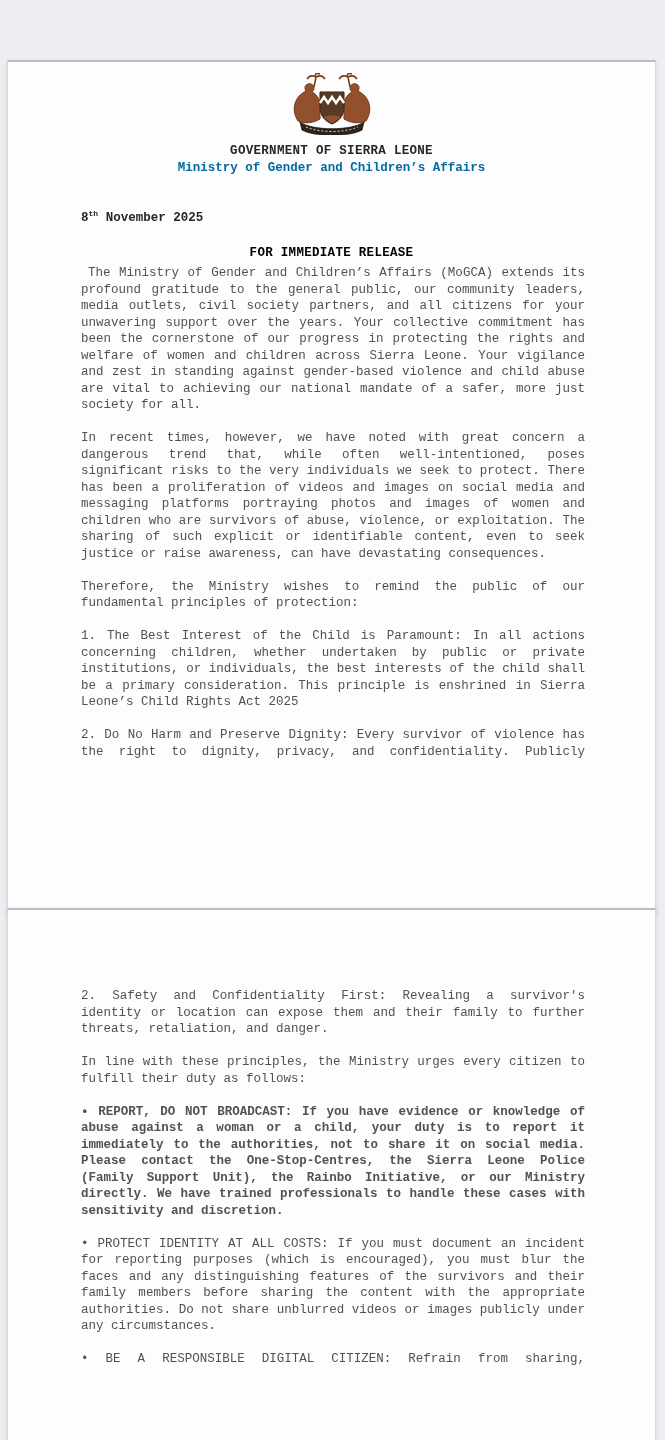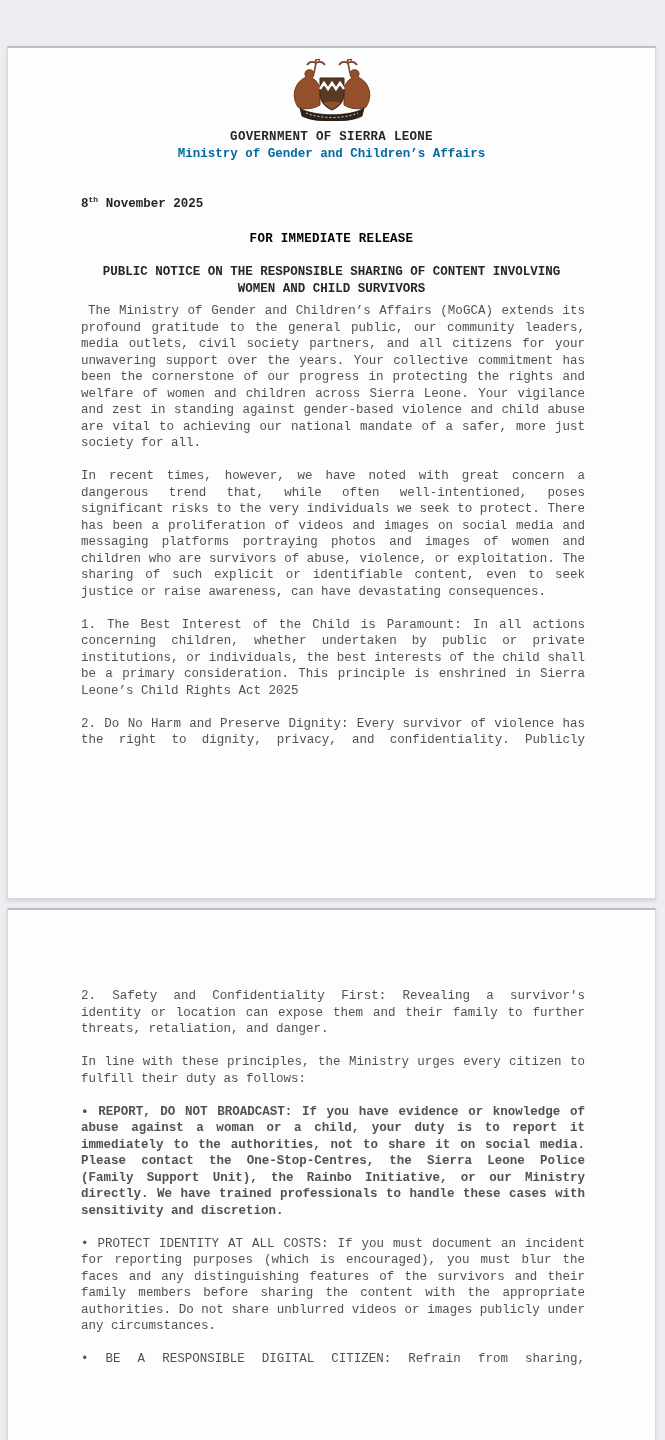--- a/index.html
+++ b/index.html
@@ -17,21 +17,21 @@
   .page {
     position: absolute;
     left: 7px;
     width: 649px;
     background: #fdfdfe;
     border: 1px solid #d6d6dd;
     border-top: 2px solid #bcbcc4;
     box-sizing: border-box;
     box-shadow: 0 2px 4px rgba(70,70,90,0.16);
   }
-  .page1 { top: 46px; height: 853px; }
+  .page1 { top: 60px; height: 853px; }
   .page2 { top: 908px; height: 560px; }
 
   .emblem {
     width: 96px;
     height: 62px;
     margin: 11px auto 0 auto;
   }
   .center { text-align: center; }
   .bold { font-weight: bold; }
 
@@ -124,28 +124,25 @@
     </svg>
   </div>
 
   <div class="center bold gov-line">GOVERNMENT OF SIERRA LEONE</div>
   <div class="center bold ministry-line">Ministry of Gender and Children’s Affairs</div>
 
   <div class="bold date-line"><span>8</span><sup>th</sup><span> November 2025</span></div>
 
   <div class="center bold release-line">FOR IMMEDIATE RELEASE</div>
 
-  <div class="notice-title center bold">
-    <div>PUBLIC NOTICE ON THE RESPONSIBLE SHARING OF CONTENT INVOLVING</div>
-    <div>WOMEN AND CHILD SURVIVORS</div>
-  </div>
 
   <div class="body-block">
     <p class="indent">The Ministry of Gender and Children’s Affairs (MoGCA) extends its profound gratitude to the general public, our community leaders, media outlets, civil society partners, and all citizens for your unwavering support over the years. Your collective commitment has been the cornerstone of our progress in protecting the rights and welfare of women and children across Sierra Leone. Your vigilance and zest in standing against gender-based violence and child abuse are vital to achieving our national mandate of a safer, more just society for all.</p>
     <p>In recent times, however, we have noted with great concern a dangerous trend that, while often well-intentioned, poses significant risks to the very individuals we seek to protect. There has been a proliferation of videos and images on social media and messaging platforms portraying photos and images of women and children who are survivors of abuse, violence, or exploitation. The sharing of such explicit or identifiable content, even to seek justice or raise awareness, can have devastating consequences.</p>
+    <p>Therefore, the Ministry wishes to remind the public of our fundamental principles of protection:</p>
     <p>1. The Best Interest of the Child is Paramount: In all actions concerning children, whether undertaken by public or private institutions, or individuals, the best interests of the child shall be a primary consideration. This principle is enshrined in Sierra Leone’s Child Rights Act 2025</p>
     <p class="force-just no-bottom">2. Do No Harm and Preserve Dignity: Every survivor of violence has the right to dignity, privacy, and confidentiality. Publicly</p>
   </div>
 </div>
 
 <div class="page page2">
   <div class="body-block2">
     <p>2. Safety and Confidentiality First: Revealing a survivor's identity or location can expose them and their family to further threats, retaliation, and danger.</p>
     <p>In line with these principles, the Ministry urges every citizen to fulfill their duty as follows:</p>
     <p class="gap-before">• REPORT, DO NOT BROADCAST: If you have evidence or knowledge of abuse against a woman or a child, your duty is to report it immediately to the authorities, not to share it on social media. Please contact the One-Stop-Centres, the Sierra Leone Police (Family Support Unit), the Rainbo Initiative, or our Ministry directly. We have trained professionals to handle these cases with sensitivity and discretion.</p>

